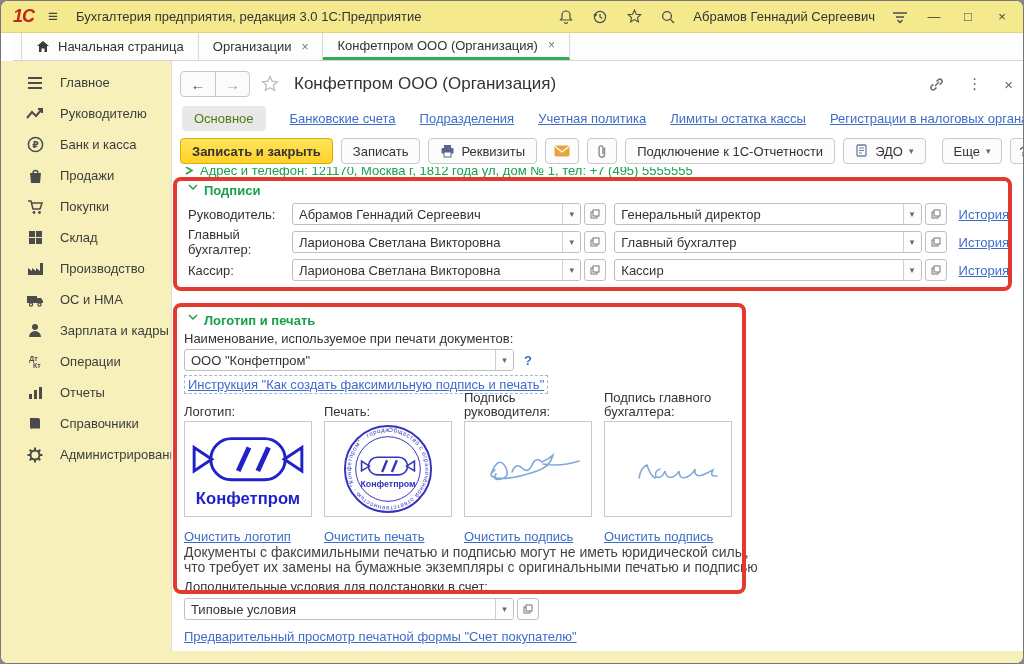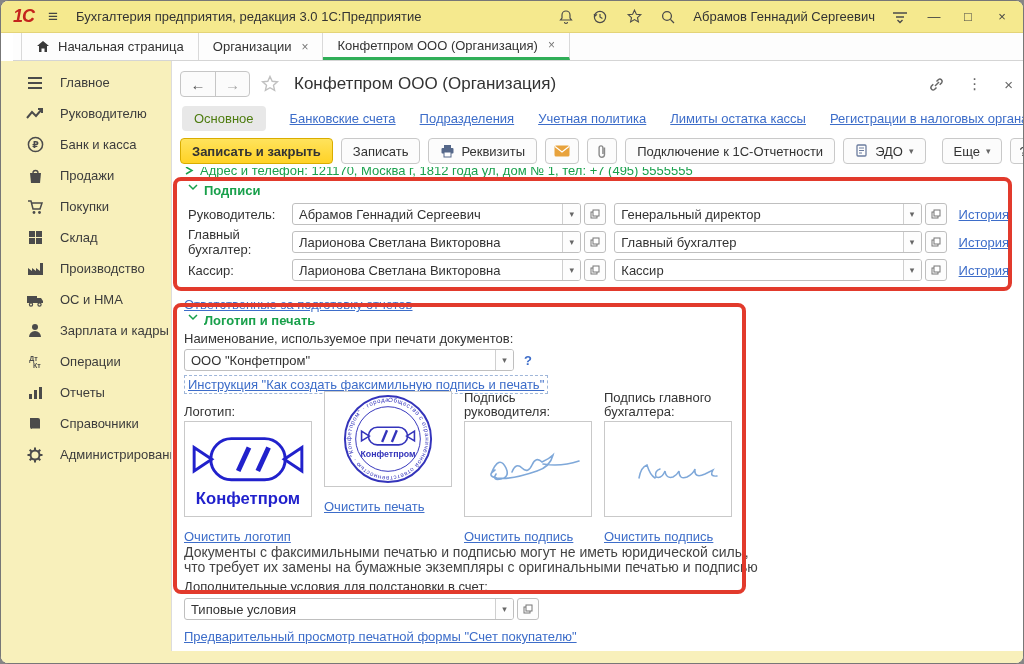--- a/index.html
+++ b/index.html
@@ -465,23 +465,20 @@
       <span class="openbtn">
           <svg width="10" height="10" viewBox="0 0 10 10">
             <rect x="1" y="3" width="6" height="6" fill="none" stroke="#777"></rect>
             <rect x="3" y="1" width="6" height="6" fill="#fff" stroke="#777"></rect>
           </svg>
         </span>
       <span style="width:12px;"></span>
       <span class="lnk">История</span>
     </div>
 
-    <div class="abs" style="top:234px; left:12px;">
-      <span class="lnk">Ответственные за подготовку отчетов</span>
-    </div>
 
     <div class="abs sec-hdr green" style="top:252px; left:16px;">
       <span style="display:flex;">
           <svg width="10" height="8" viewBox="0 0 10 8">
             <polyline points="1,2 5,6 9,2" fill="none" stroke="#18a04b" stroke-width="1.5"></polyline>
           </svg>
         </span>
       <span>Логотип и печать</span>
     </div>
 
@@ -514,20 +511,21 @@
               <line x1="54" y1="50" x2="65" y2="26"></line>
               <line x1="74" y1="50" x2="85" y2="26"></line>
             </g>
             <text x="64" y="84" text-anchor="middle" font-size="17" font-weight="bold" fill="#2121cc">Конфетпром</text>
           </svg>
         </div>
         <span class="lnk clear-lnk">Очистить логотип</span>
       </div>
 
       <div class="col">
+        <div class="col-label">Печать:</div>
         <div class="img-box">
           <svg width="126" height="94" viewBox="0 0 120 96">
             <circle cx="60" cy="48" r="44" fill="none" stroke="#3434bb" stroke-width="2"></circle>
             <circle cx="60" cy="48" r="33" fill="none" stroke="#3434bb" stroke-width="1"></circle>
             <defs>
                 <path id="stampArc" d="M60,10 a38,38 0 1 1 -0.01,0" fill="none"></path>
               </defs>
             <text font-size="6.2" fill="#3434bb" letter-spacing="0.6"><textPath href="#stampArc">Общество с ограниченной ответственностью · "Конфетпром" · города Москва ·</textPath></text>
             <g stroke="#3434bb" fill="none" stroke-width="1.6">
               <polygon points="41,45 33,40 33,50"></polygon>

